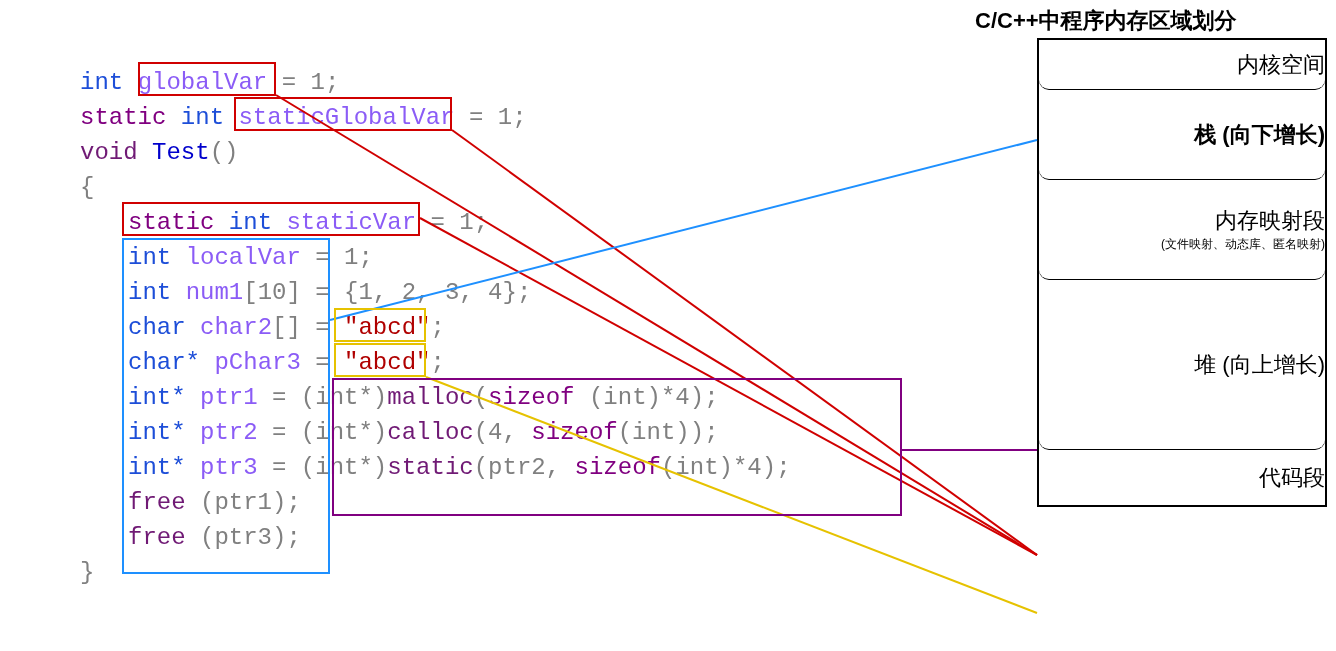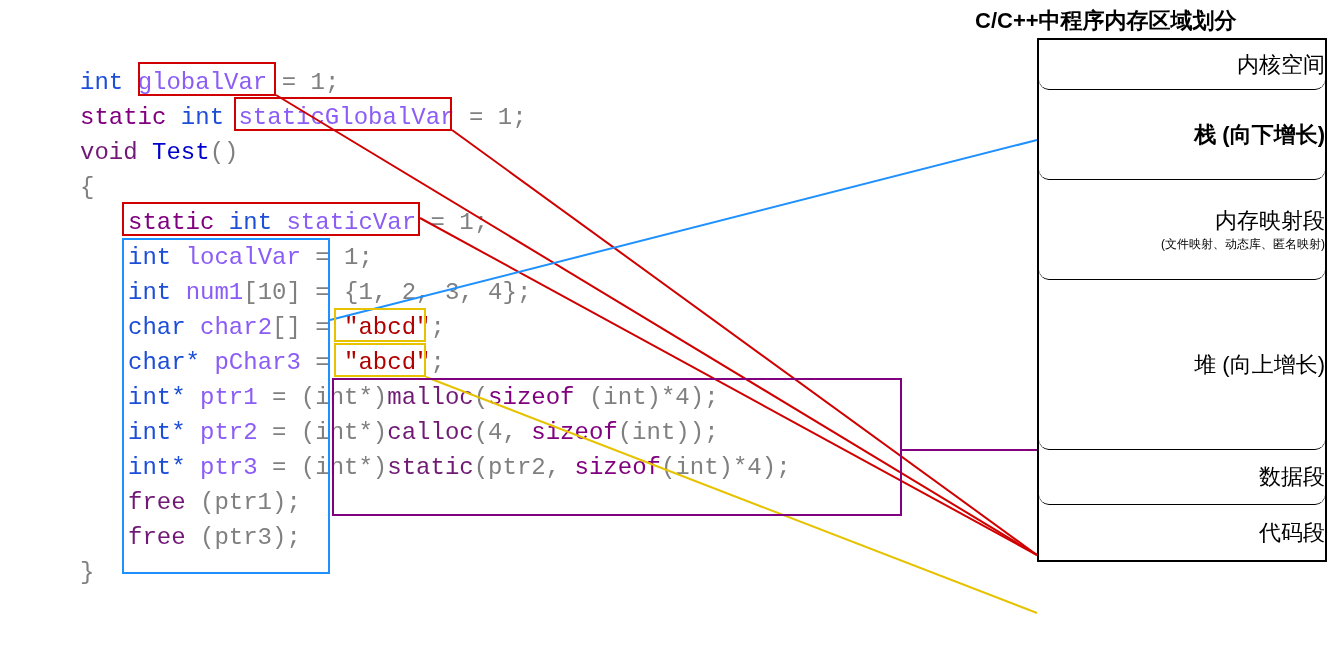--- a/index.html
+++ b/index.html
@@ -92,23 +92,20 @@
       <div>栈 (向下增长)</div>
     </div>
     <div class="mem-row" style="height: 100px;">
       <div>内存映射段</div>
       <div class="mem-sub">(文件映射、动态库、匿名映射)</div>
     </div>
     <div class="mem-row" style="height: 170px; padding-left: 13px;">
       <div>堆 (向上增长)</div>
     </div>
     <div class="mem-row" style="height: 55px;">
-      <div>数据段</div>
-    </div>
-    <div class="mem-row" style="height: 55px;">
       <div>代码段</div>
     </div>
   </div>
 
 <svg class="lines">
     <line x1="276" y1="95" x2="1037" y2="555" stroke="#d00000" stroke-width="2"></line>
     <line x1="452" y1="130" x2="1037" y2="555" stroke="#d00000" stroke-width="2"></line>
     <line x1="420" y1="218" x2="1037" y2="555" stroke="#d00000" stroke-width="2"></line>
     <line x1="330" y1="320" x2="1037" y2="140" stroke="#1e90ff" stroke-width="2"></line>
     <line x1="426" y1="377" x2="1037" y2="613" stroke="#e6c200" stroke-width="2"></line>

